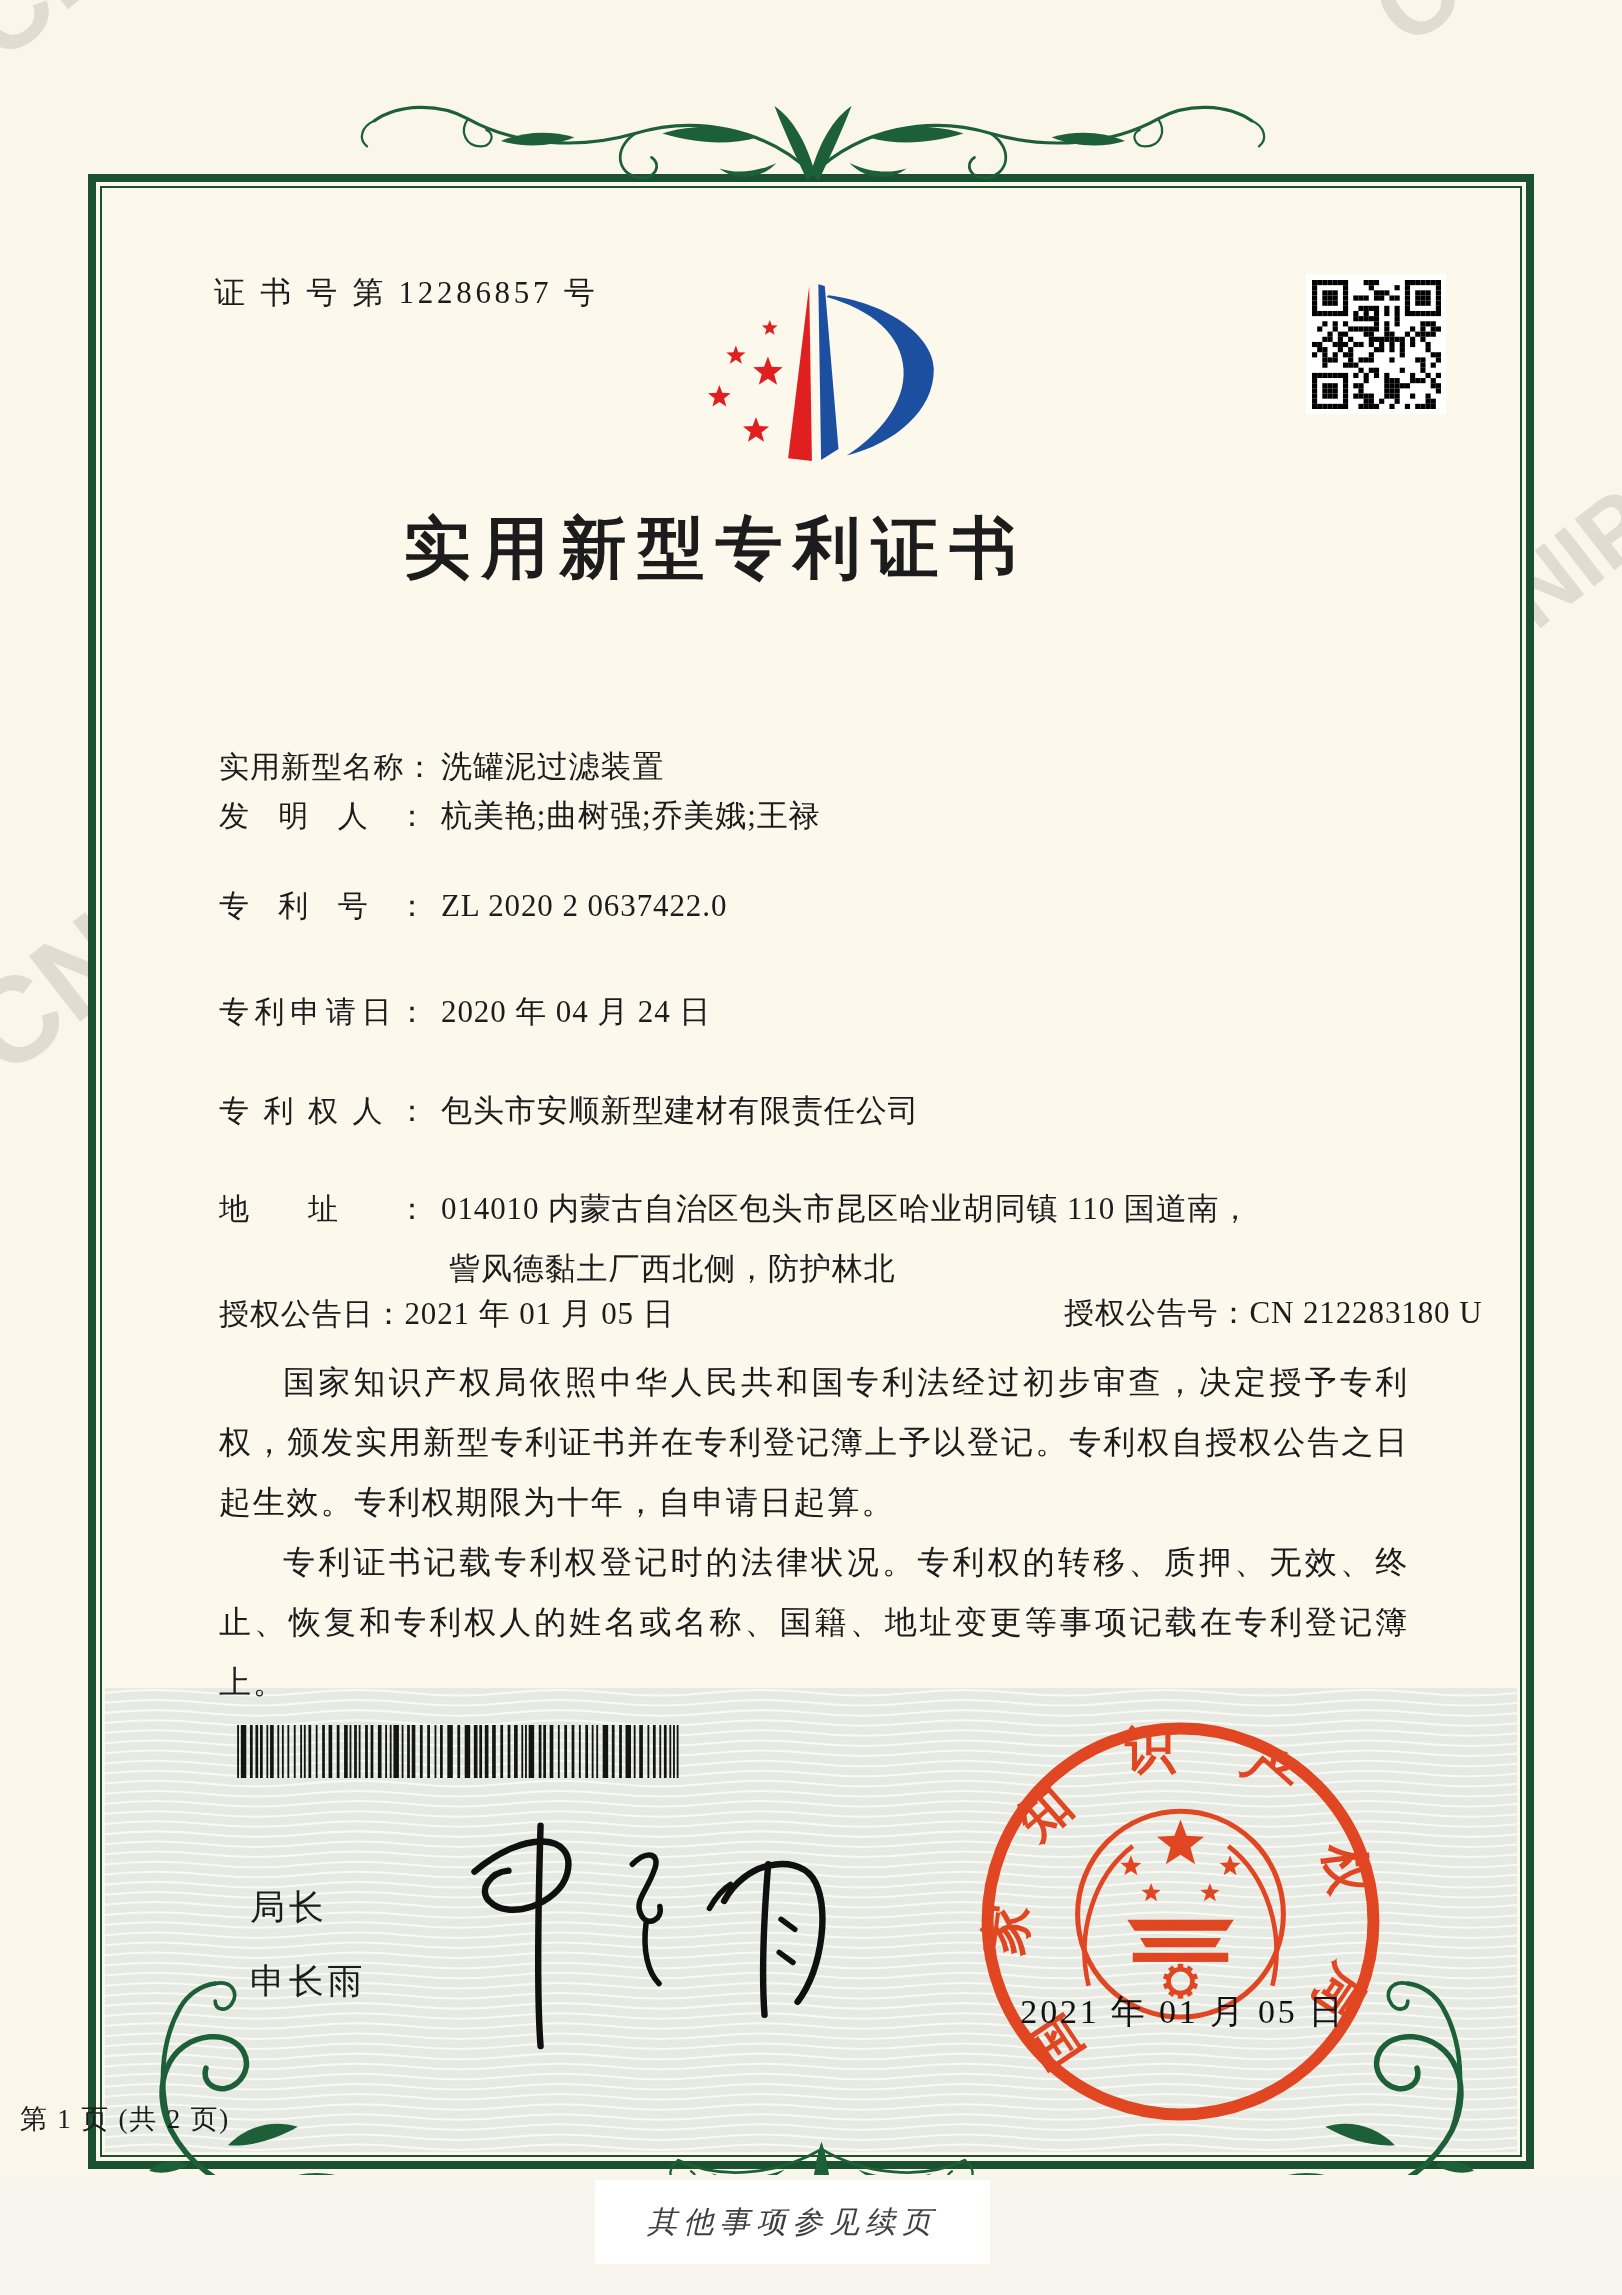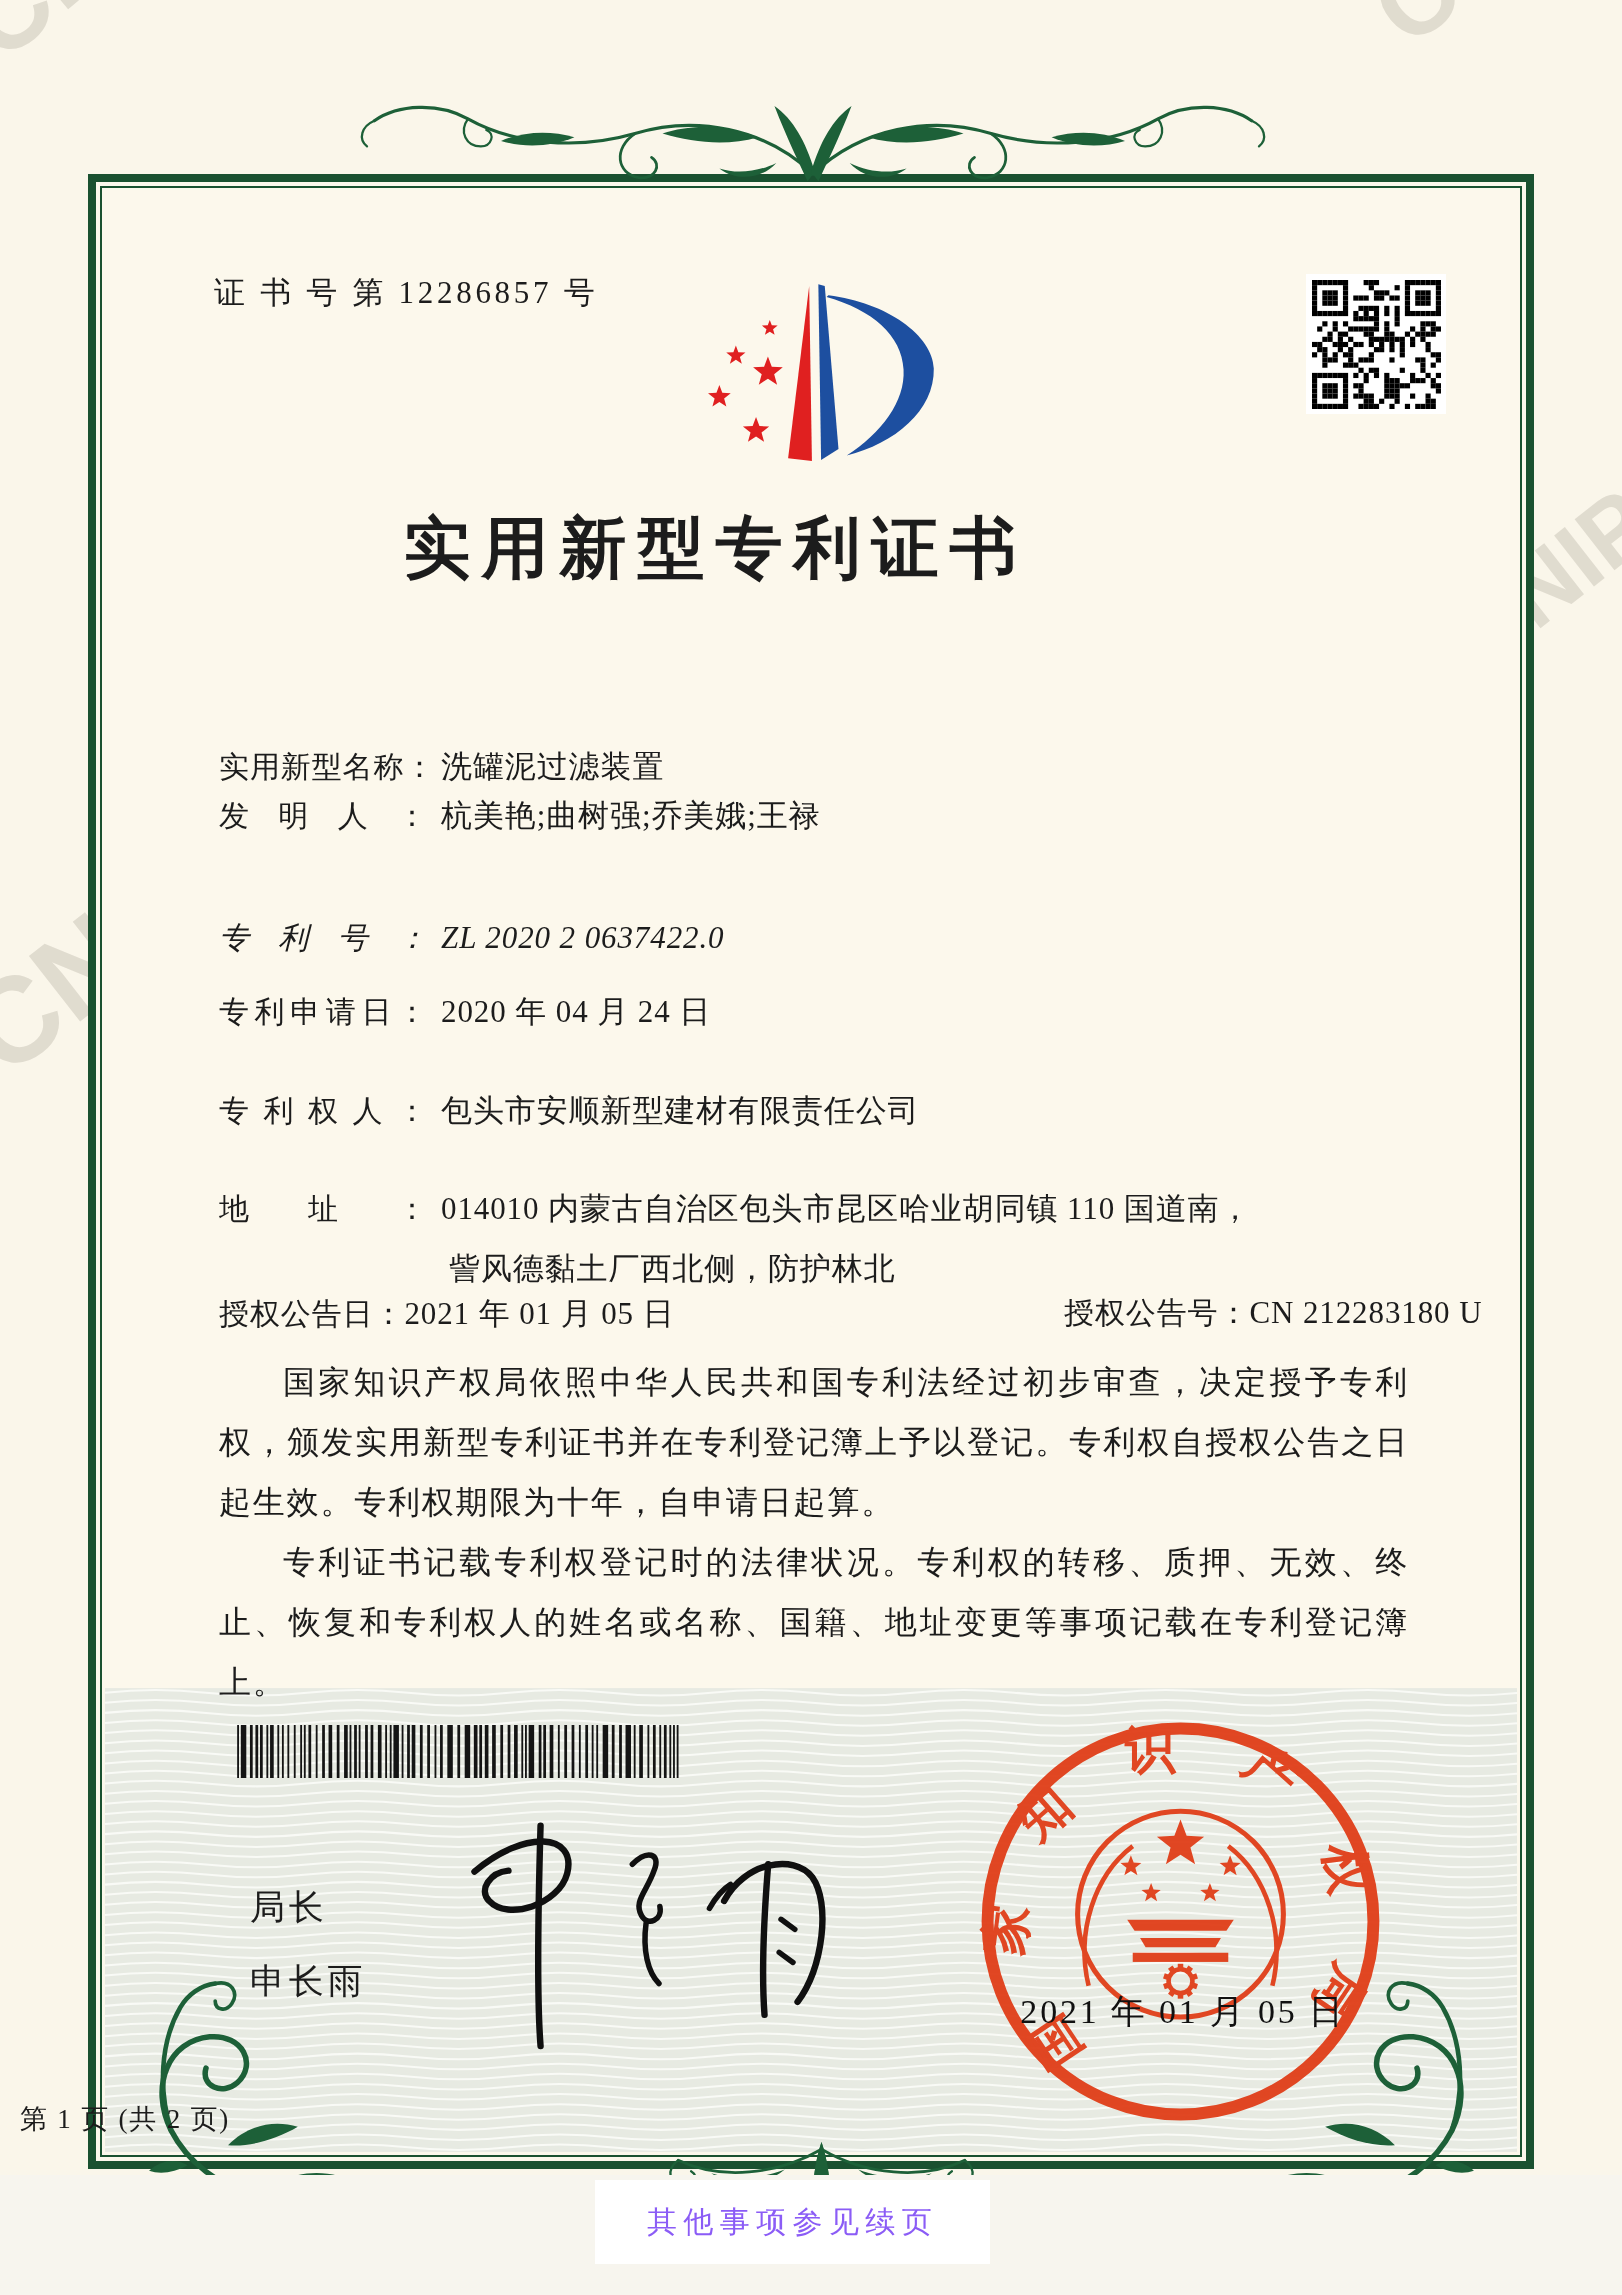--- a/index.html
+++ b/index.html
@@ -24,21 +24,21 @@
   .addr2{position:absolute;left:441px;font-size:31px;letter-spacing:0.9px;white-space:nowrap;margin-left:8px;}
   .grant2{position:absolute;left:845px;top:0;}
   .bodytext{position:absolute;left:219px;top:1352px;width:1190px;font-size:32px;line-height:60px;
             text-align:justify;letter-spacing:1.8px;}
   .bodytext p{margin:0;text-indent:2em;}
   .signrole{position:absolute;left:250px;font-family:"Liberation Sans","DejaVu Sans",sans-serif;
             font-size:35px;font-weight:500;letter-spacing:3.7px;}
   .sealdate{position:absolute;left:990px;top:1989px;width:386px;text-align:center;
             font-size:34px;letter-spacing:2.8px;color:#111;}
   .pagefoot{position:absolute;left:0;top:2101px;width:1623px;text-align:left;font-size:27px;letter-spacing:1.8px;padding-left:20px;}
-  .contnote{font-size:30px;letter-spacing:6.4px;color:#8b5cf6;}
+  .contnote{font-size:30px;letter-spacing:6.4px;color:#404040;font-style:italic;}
   
   .wm{position:absolute;font-family:"Liberation Sans","DejaVu Sans",sans-serif;font-weight:700;
       color:#ccc7ba;opacity:.55;transform-origin:left top;pointer-events:none;}
   .wm-member{color:rgba(205,158,148,.38);opacity:1;}
   
   .qrbox{position:absolute;left:1306px;top:274px;width:140px;height:140px;background:#fff;
          display:flex;align-items:center;justify-content:center;}
   svg{display:block;}
   .absvg{position:absolute;}
   .mirror{transform:scaleX(-1);}
@@ -466,21 +466,21 @@
   </div>
 
   <div class="title">实用新型专利证书</div>
 
   <div class="frow" style="top:698px;margin-top:48px;">
     <span class="flabel">实用新型名称：</span><span class="fval">洗罐泥过滤装置</span>
   </div>
   <div class="frow" style="top:795px;">
     <span class="flabel">发明人：</span><span class="fval">杭美艳;曲树强;乔美娥;王禄</span>
   </div>
-  <div class="frow" style="top:918px;font-style:italic;">
+  <div class="frow" style="top:886px;">
     <span class="flabel">专利号：</span><span class="fval">ZL 2020 2 0637422.0</span>
   </div>
   <div class="frow" style="top:991px;">
     <span class="flabel">专利申请日：</span><span class="fval">2020 年 04 月 24 日</span>
   </div>
   <div class="frow" style="top:1090px;">
     <span class="flabel">专利权人：</span><span class="fval">包头市安顺新型建材有限责任公司</span>
   </div>
   <div class="frow" style="top:1188px;">
     <span class="flabel">地址：</span><span class="fval">014010 内蒙古自治区包头市昆区哈业胡同镇 110 国道南，</span>

